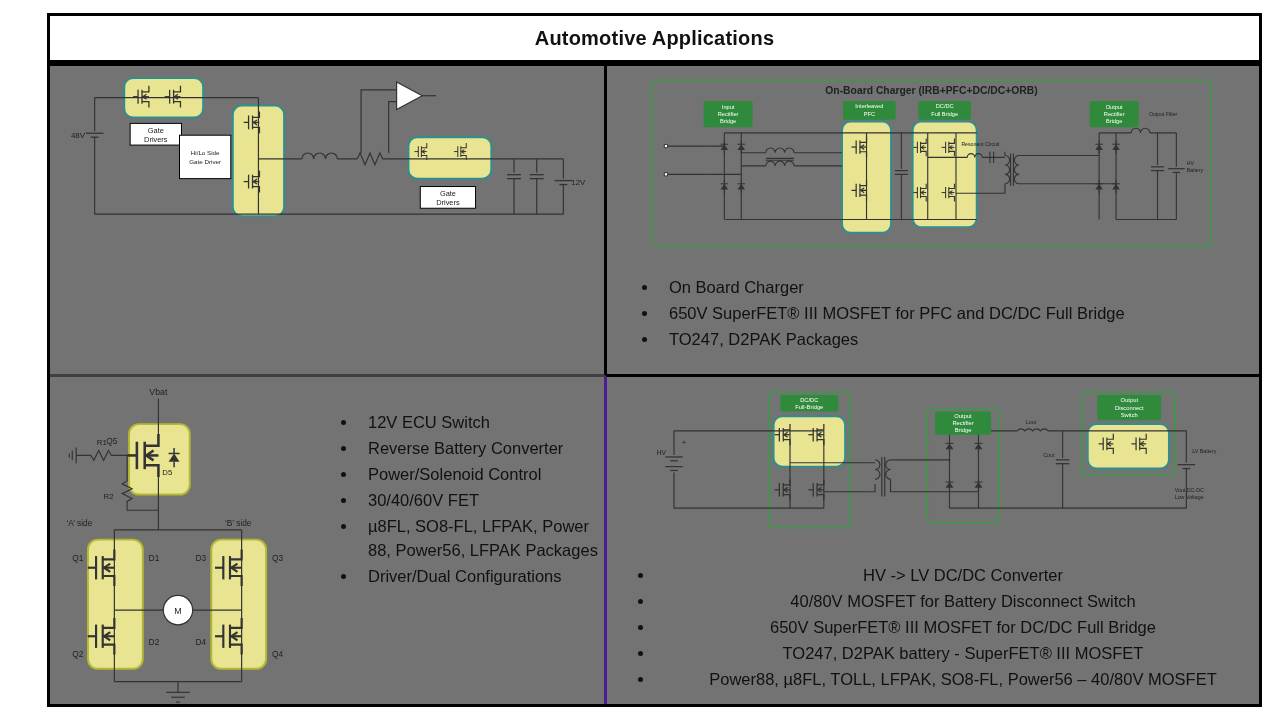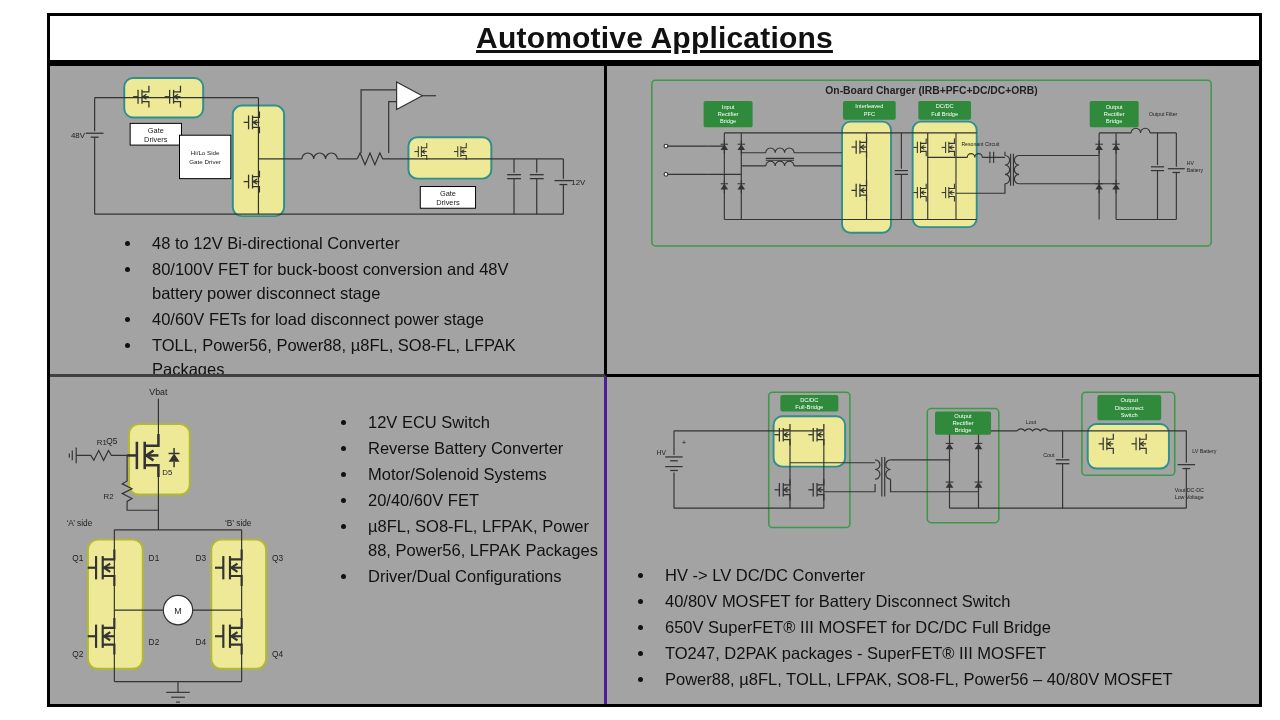--- a/index.html
+++ b/index.html
@@ -1,32 +1,32 @@
 <!DOCTYPE html>
 <html><head>
 <meta charset="utf-8">
 <style>
   * { box-sizing: border-box; }
   html,body { margin:0; padding:0; background:#fff; }
   body { width:1280px; height:720px; position:relative; font-family:"Liberation Sans", sans-serif; color:#111; }
   .slide { position:absolute; left:47px; top:13px; width:1215px; height:694px; }
   .title-box { border:3px solid #000; height:50px; display:flex; align-items:center; justify-content:center; background:#fff; }
-  .title-box h1 { margin:0; font-size:30px; font-weight:bold; letter-spacing:.2px;text-decoration:underline; }
+  .title-box h1 { margin:0; font-size:20px; font-weight:bold; letter-spacing:.2px; }
   .grid { position:absolute; top:50px; left:0; right:0; bottom:0; border:3px solid #000; display:grid;
           grid-template-columns:557px 1fr; grid-template-rows:311px 1fr; background:#fff; }
-  .quadrant { overflow:hidden; position:relative; background:#a3a3a3; }
+  .quadrant { overflow:hidden; position:relative; background:#737373; }
   .q-tl { border-right:3px solid #000; border-bottom:3px solid #404040; }
   .q-tr { border-bottom:3px solid #000; }
   .q-bl { border-right:3px solid #4c1d95; display:flex; }
   .bullets { margin:0; padding:0 0 0 24px; }
   .bullets li { font-size:16.5px; line-height:1.45; margin:2px 0; padding-left:10px; }
   .tl-bullets { margin:6px 0 0 68px; width:408px; }
   .tr-bullets { margin:26px 0 0 28px; width:600px; }
   .bl-bullets { margin:32px 0 0 38px; width:300px; }
-  .br-bullets { margin:12px 0 0 24px; width:630px; }
+  .br-bullets { margin:12px 0 0 24px; width:630px;text-align:center; }
   .tl-svg { display:block; margin:10px 0 0 14px; }
   .tr-svg { display:block; margin:12px 0 0 42px; }
   .bl-svg { display:block; margin:6px 0 0 10px; flex:0 0 auto; }
   .br-svg { display:block; margin:10px 0 0 38px; }
   svg text { font-family:"Liberation Sans", sans-serif; fill:#222; }
   svg .wire { stroke:#333; stroke-width:1.2; fill:none; }
   svg .hl { fill:#f5f195; fill-opacity:.9; stroke:#2e8f8f; stroke-width:2; }
   svg .hl-olive { fill:#f5f195; fill-opacity:.9; stroke:#b3b835; stroke-width:2; }
   svg .wbox { fill:#fff; stroke:#000; stroke-width:1; }
   svg .gbox { fill:none; stroke:#3d9948; stroke-width:1.6; }
@@ -108,26 +108,20 @@
         <rect class="wbox" x="360" y="112" width="56" height="22"></rect>
         <text x="6" y="63" font-size="8" fill="#999">48V</text>
         <text x="513" y="110" font-size="8">12V</text>
         <text x="92" y="58" font-size="7.5" text-anchor="middle">Gate</text>
         <text x="92" y="66.5" font-size="7.5" text-anchor="middle">Drivers</text>
         <text x="142" y="80" font-size="6.3" text-anchor="middle">Hi/Lo Side</text>
         <text x="142" y="89" font-size="6.3" text-anchor="middle">Gate Driver</text>
         <text x="388" y="122" font-size="7.5" text-anchor="middle">Gate</text>
         <text x="388" y="130.5" font-size="7.5" text-anchor="middle">Drivers</text>
       </svg>
-      <ul class="bullets tl-bullets">
-        <li>48 to 12V Bi-directional Converter</li>
-        <li>80/100V FET for buck-boost conversion and 48V battery power disconnect stage</li>
-        <li>40/60V FETs for load disconnect power stage</li>
-        <li>TOLL, Power56, Power88, µ8FL, SO8-FL, LFPAK Packages</li>
-      </ul>
     </div>
 
     <div class="quadrant q-tr">
       <svg class="tr-svg" width="565" height="172" viewBox="0 0 600 182">
         <rect class="gbox" x="3" y="2" width="594" height="176" rx="4"></rect>
         <text x="300" y="17" font-size="11" text-anchor="middle" fill="#1e4d26" font-weight="bold">On-Board Charger (IRB+PFC+DC/DC+ORB)</text>
         <rect class="hl" x="205" y="46" width="52" height="118" rx="9"></rect>
         <rect class="hl" x="280" y="46" width="68" height="112" rx="9"></rect>
         <g class="wire">
           <path d="M18,72 H62 M18,102 H62"></path>
@@ -184,20 +178,25 @@
         <text class="ghdr-t" x="314" y="40">Full Bridge</text>
         <rect class="ghdr" x="468" y="24" width="52" height="28" rx="2"></rect>
         <text class="ghdr-t" x="494" y="32.5">Output</text>
         <text class="ghdr-t" x="494" y="40">Rectifier</text>
         <text class="ghdr-t" x="494" y="47.5">Bridge</text>
         <text x="352" y="72" font-size="5.5" text-anchor="middle" fill="#333">Resonant Circuit</text>
         <text x="546" y="40" font-size="5.5" text-anchor="middle" fill="#333">Output Filter</text>
         <text x="571" y="92" font-size="5.5">HV</text>
         <text x="571" y="100" font-size="5.5">Battery</text>
       </svg>
+      <ul class="bullets tr-bullets">
+        <li>On Board Charger</li>
+        <li>650V SuperFET® III MOSFET for PFC and DC/DC Full Bridge</li>
+        <li>TO247, D2PAK Packages</li>
+      </ul>
     </div>
 
     <div class="quadrant q-bl">
       <svg class="bl-svg" width="236" height="325" viewBox="0 0 240 332">
         <rect class="hl-olive" x="70" y="42" width="62" height="72" rx="10"></rect>
         <rect class="hl-olive" x="28" y="160" width="56" height="132" rx="10"></rect>
         <rect class="hl-olive" x="154" y="160" width="56" height="132" rx="10"></rect>
         <g class="wire">
           <path d="M100,16 V52"></path>
           <path d="M100,96 V150"></path>
@@ -235,22 +234,22 @@
         <text x="90" y="268" font-size="8.5">D2</text>
         <text x="138" y="182" font-size="8.5">D3</text>
         <text x="216" y="182" font-size="8.5">Q3</text>
         <text x="138" y="268" font-size="8.5">D4</text>
         <text x="216" y="280" font-size="8.5">Q4</text>
         <text x="120" y="236" font-size="9" text-anchor="middle">M</text>
       </svg>
       <ul class="bullets bl-bullets">
         <li>12V ECU Switch</li>
         <li>Reverse Battery Converter</li>
-        <li>Motor/Solenoid Systems</li>
-        <li>20/40/60V FET</li>
+        <li>Power/Solenoid Control</li>
+        <li>30/40/60V FET</li>
         <li>µ8FL, SO8-FL, LFPAK, Power 88, Power56, LFPAK Packages</li>
         <li>Driver/Dual Configurations</li>
       </ul>
     </div>
 
     <div class="quadrant q-br">
       <svg class="br-svg" width="580" height="165" viewBox="0 0 600 170">
         <rect class="gbox" x="128" y="5" width="84" height="140" rx="4"></rect>
         <rect class="gbox" x="292" y="22" width="74" height="118" rx="4"></rect>
         <rect class="gbox" x="452" y="5" width="96" height="86" rx="4"></rect>
@@ -303,19 +302,19 @@
         <text x="394" y="38" font-size="5.5">Lout</text>
         <text x="412" y="72" font-size="5.5">Cout</text>
         <text x="566" y="68" font-size="5.5">LV Battery</text>
         <text x="548" y="108" font-size="5.5">Vout DC-DC</text>
         <text x="548" y="116" font-size="5.5">Low Voltage</text>
       </svg>
       <ul class="bullets br-bullets">
         <li>HV -&gt; LV DC/DC Converter</li>
         <li>40/80V MOSFET for Battery Disconnect Switch</li>
         <li>650V SuperFET® III MOSFET for DC/DC Full Bridge</li>
-        <li>TO247, D2PAK packages - SuperFET® III MOSFET</li>
+        <li>TO247, D2PAK battery - SuperFET® III MOSFET</li>
         <li>Power88, µ8FL, TOLL, LFPAK, SO8-FL, Power56 – 40/80V MOSFET</li>
       </ul>
     </div>
 
   </div>
 </div>
 
 </body></html>

